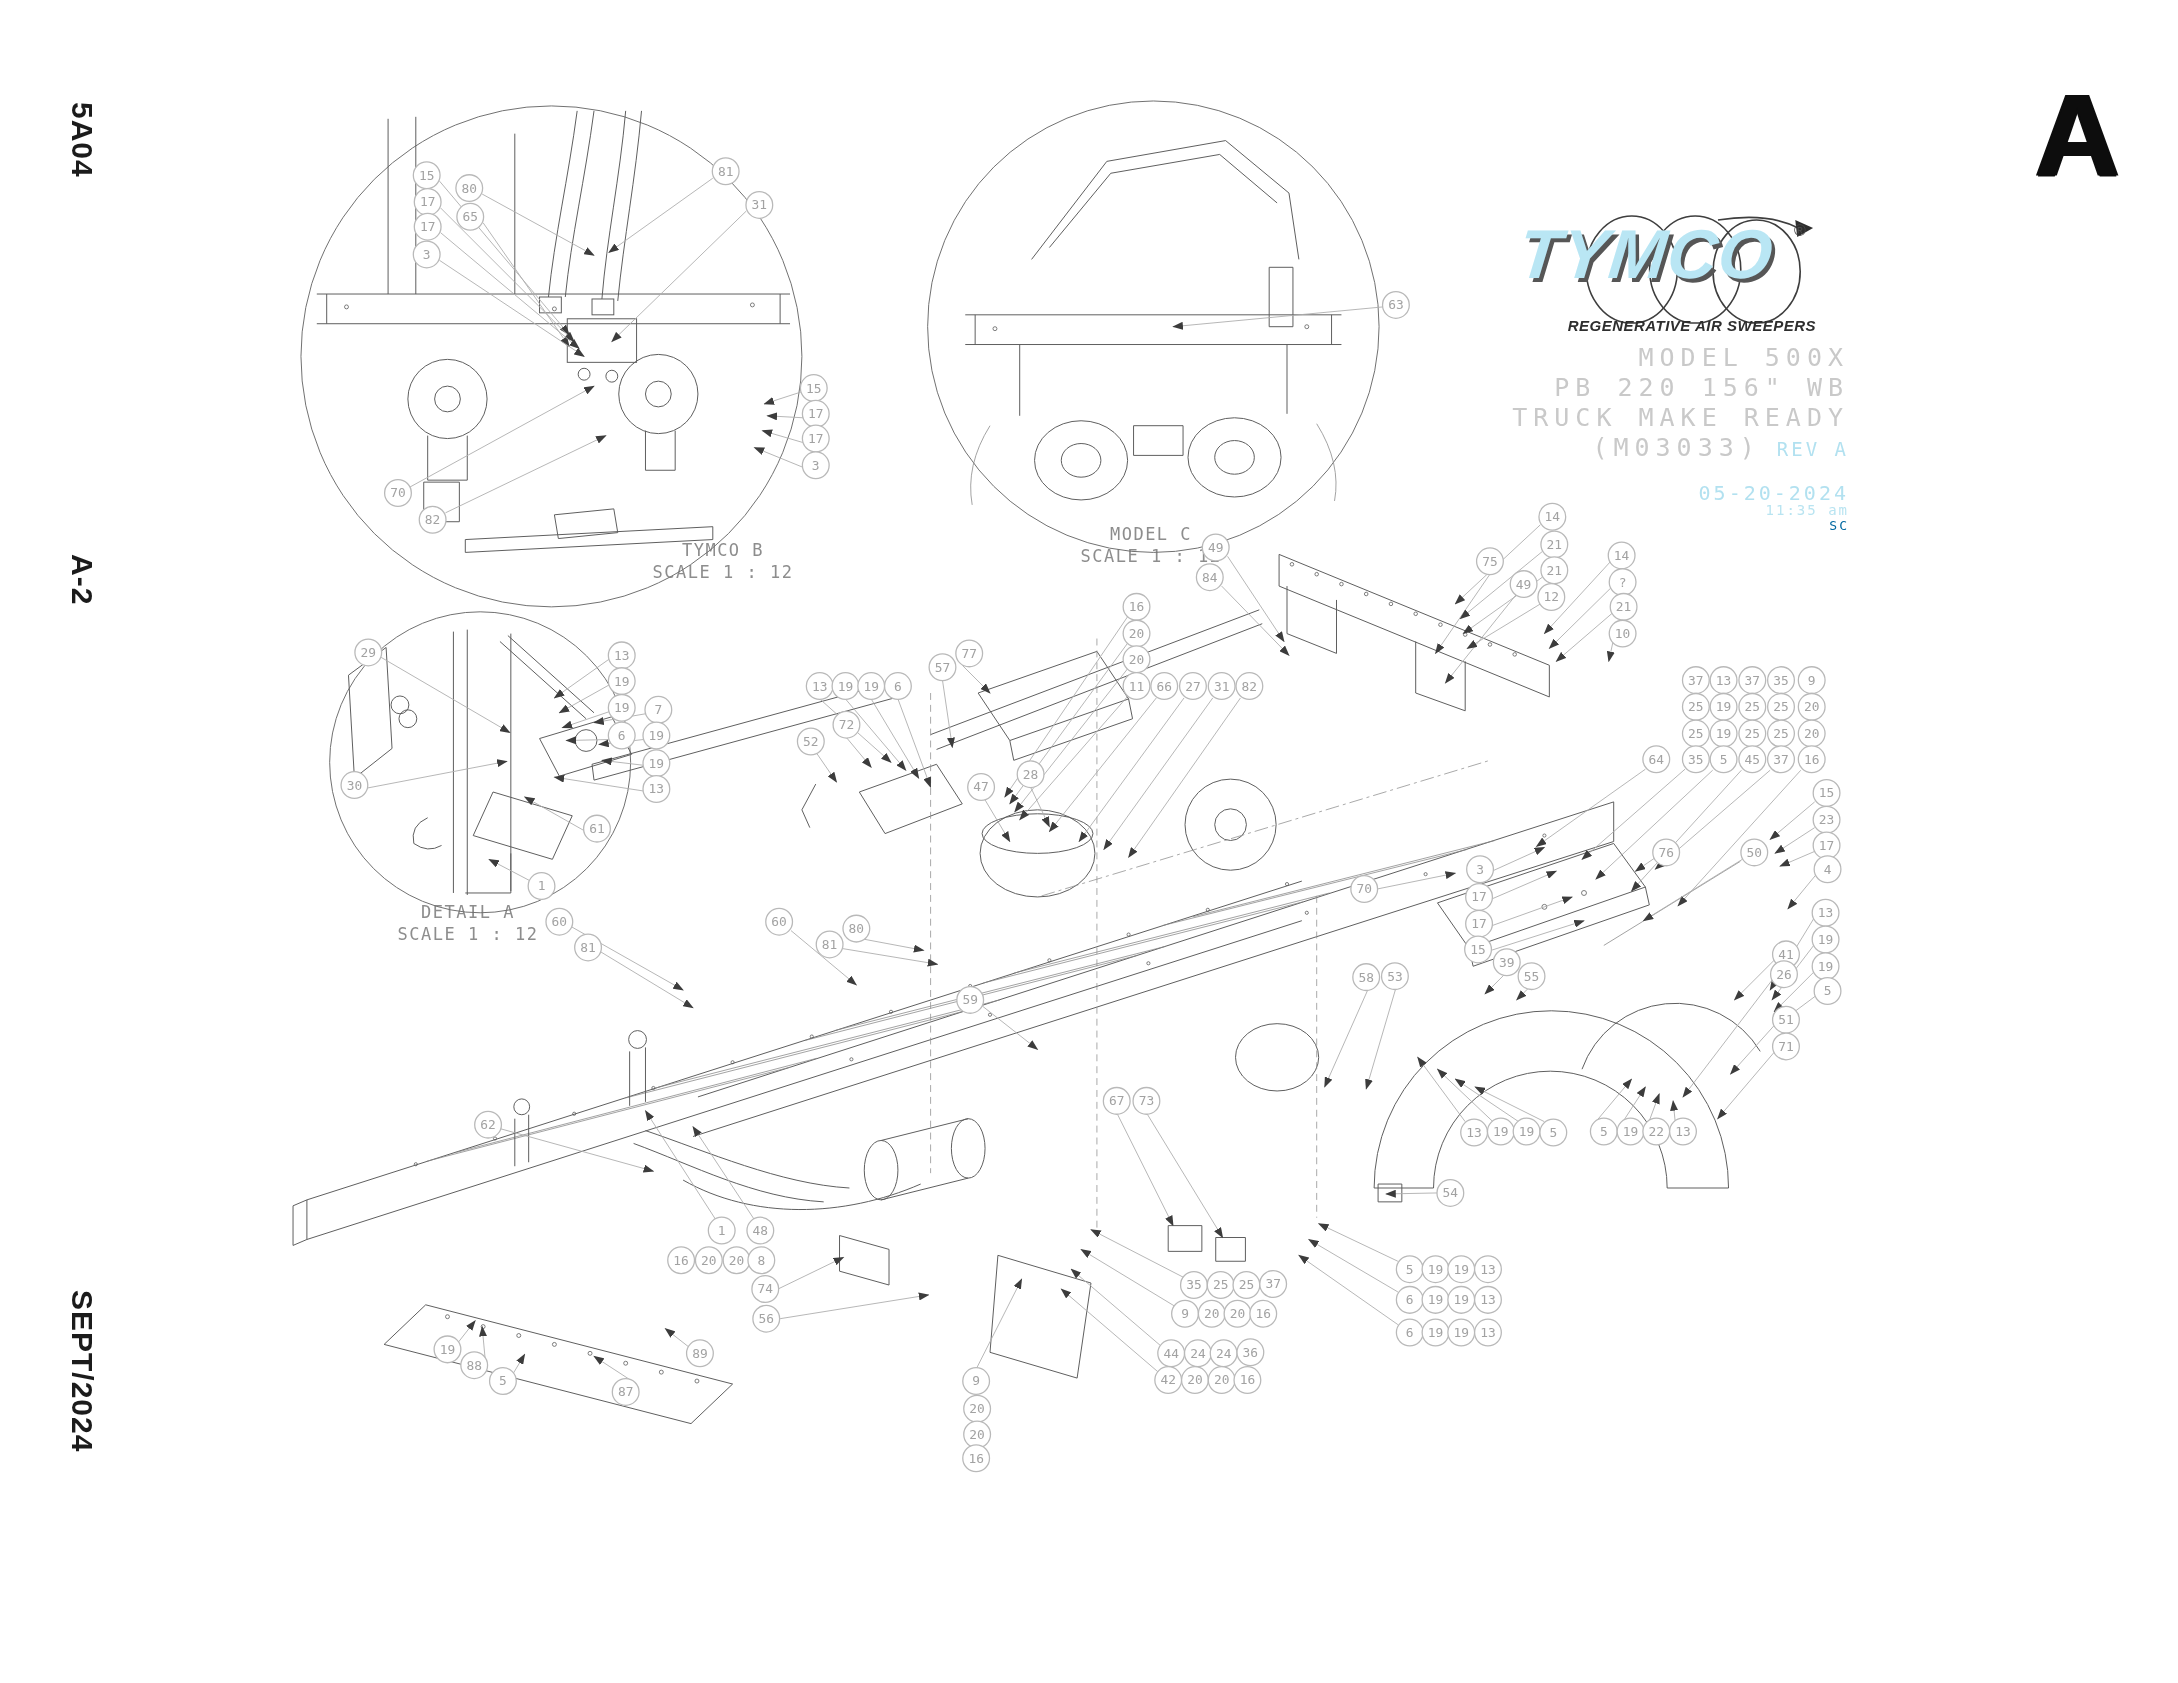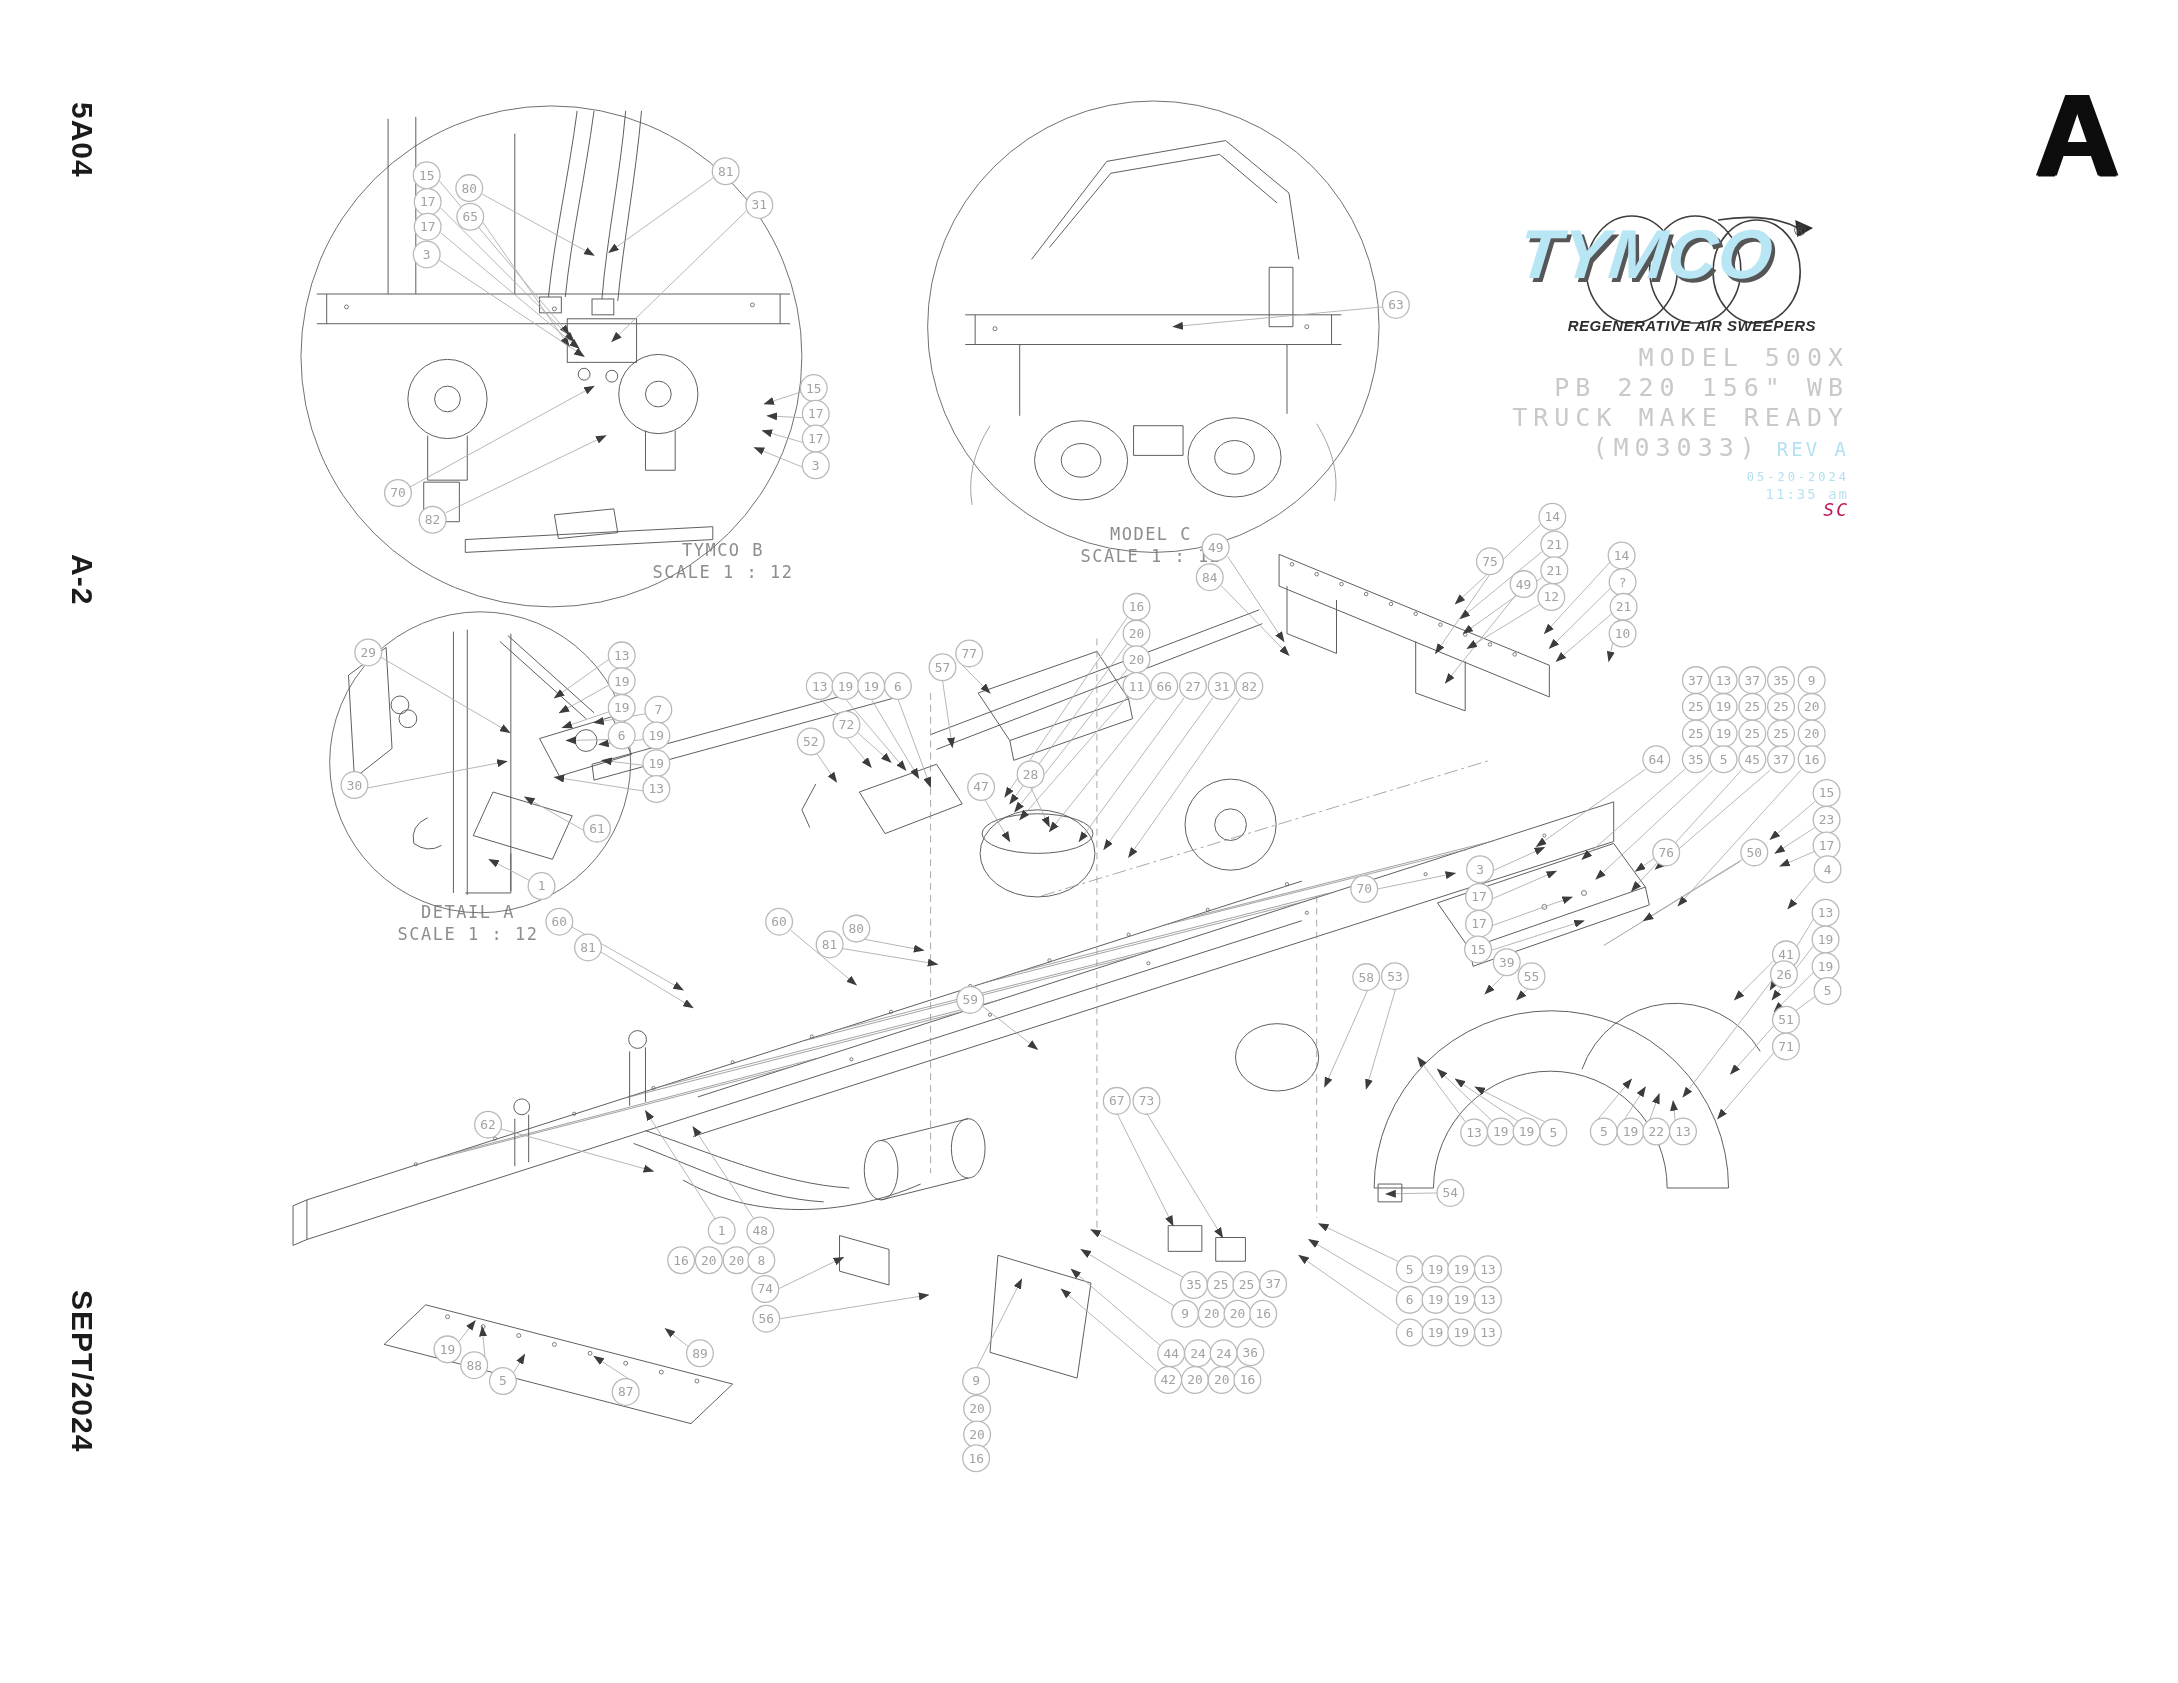--- a/index.html
+++ b/index.html
@@ -37,23 +37,23 @@
   .logo-reg{position:absolute;left:289px;top:10px;font-size:16px;color:#4a4a4a;
     font-family:"Liberation Sans",sans-serif;}
   .logo-tagline{
     position:absolute;left:34px;top:105px;width:277px;text-align:right;
     font-family:"Liberation Sans",sans-serif;font-weight:bold;font-style:italic;
     font-size:15px;color:#2e2e2e;letter-spacing:0.5px;white-space:nowrap;
   }
   .title-block{position:absolute;left:1473px;top:343px;width:376px;text-align:right;}
   .tb-line{font-size:25px;color:#c9c9c9;letter-spacing:6px;line-height:30px;white-space:nowrap;}
   .tb-rev{font-size:19px;color:#b2e1f0;letter-spacing:3px;margin-left:16px;}
-  .tb-date{font-size:12px;color:#b2e1f0;letter-spacing:3px;line-height:18px;margin-top:4px;}
+  .tb-date{font-size:20px;color:#b2e1f0;letter-spacing:3px;line-height:18px;margin-top:20px;}
   .tb-time{font-size:14px;color:#b9e4f1;letter-spacing:2px;line-height:16px;}
-  .tb-ini{font-size:18px;color:#be185d;letter-spacing:2px;line-height:15px;font-style:italic;}
+  .tb-ini{font-size:13px;color:#0369a1;letter-spacing:2px;line-height:15px;}
   .detail-label{
     position:absolute;width:198px;text-align:center;color:#8d8d8d;
     font-size:17px;letter-spacing:1.5px;line-height:22px;white-space:nowrap;
   }
 </style>
 </head>
 <body>
 
 <div class="stage">
 

